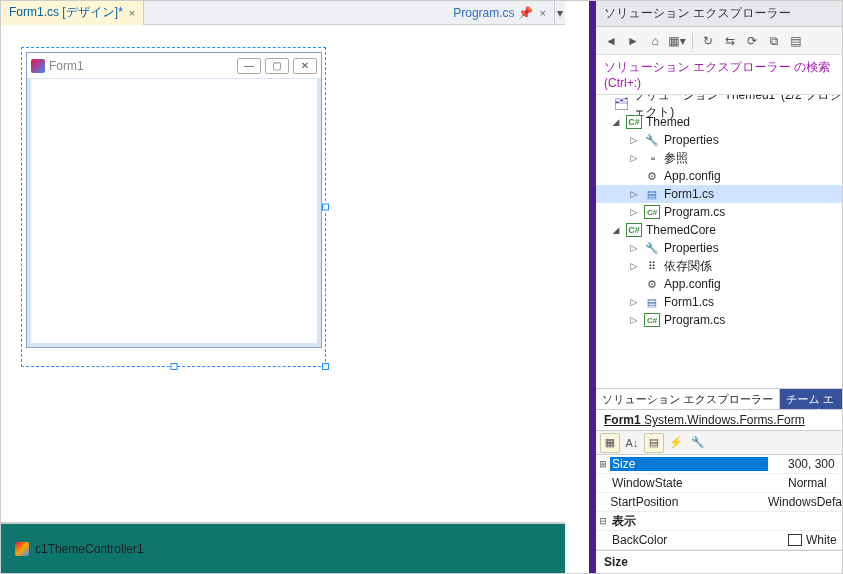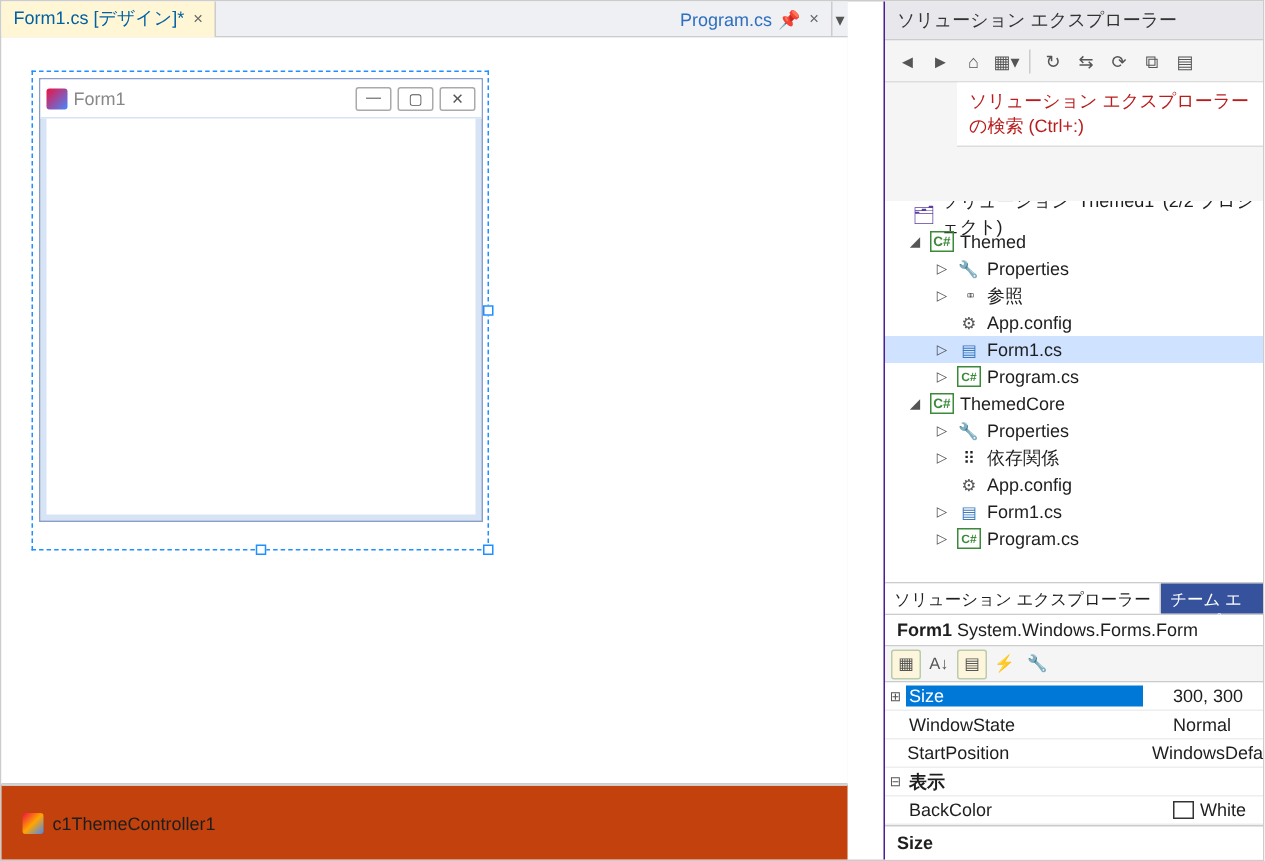--- a/index.html
+++ b/index.html
@@ -1,19 +1,19 @@
 <!DOCTYPE html>
 <html><head>
 <meta charset="utf-8">
 <style>
 * { margin: 0; padding: 0; box-sizing: border-box; font-family: "Segoe UI", "Meiryo UI", sans-serif; font-size: 12px; }
 body { background: #fff; color: #1e1e1e; overflow: hidden; }
 .app { display: flex; width: 843px; height: 574px; border: 1px solid #ccc; gap: 24px; }
 .left { flex: 1; display: flex; flex-direction: column; background: #eee; }
-.right { width: 253px; display: flex; flex-direction: column; background: #f5f5f5; border-left: 1px solid #4c1d95; }
+.right { width: 253px; display: flex; flex-direction: column; background: #f5f5f5; border-left: 7px solid #4c1d95; }
 
 
 .tabstrip { display: flex; align-items: center; background: #eef0f3; height: 24px; border-bottom: 1px solid #ccc; }
 .tab { display: inline-flex; align-items: center; padding: 0 8px; height: 24px; border-right: 1px solid #ccc; cursor: pointer; }
 .tab.active { background: #fff6d6; color: #0061a3; }
 .tab .close { margin-left: 6px; font-size: 11px; color: #666; }
 .tabstrip-spacer { flex: 1; }
 .tab.inactive { color: #2e6fbf; }
 .tab .pin { margin-left: 4px; }
 
@@ -25,30 +25,30 @@
 .form-title .ico { width: 14px; height: 14px; margin-right: 4px; background: linear-gradient(135deg,#e14,#48f); border-radius: 2px; }
 .form-title .txt { color: #888; }
 .form-title .btns { margin-left: auto; display: flex; gap: 4px; }
 .form-title .btns span { display: inline-flex; justify-content: center; align-items: center; width: 24px; height: 16px; border: 1px solid #aaa; border-radius: 2px; font-size: 10px; color: #555; }
 .handle { position: absolute; width: 7px; height: 7px; background: #fff; border: 1px solid #1e90ff; }
 .h-e  { right: -4px; top: 50%; transform: translateY(-50%); }
 .h-s  { bottom: -4px; left: 50%; transform: translateX(-50%); }
 .h-se { right: -4px; bottom: -4px; }
 
 
-.tray { height: 50px; background: #c2410c; display: flex; align-items: center; padding: 0 14px; border-top: 1px solid #ccc; }
+.tray { height: 50px; background: #0f766e; display: flex; align-items: center; padding: 0 14px; border-top: 1px solid #ccc; }
 .tray .ico { width: 14px; height: 14px; display: inline-block; background: linear-gradient(135deg,#e14,#ffa500,#48f); border-radius: 2px; margin-right: 6px; }
 
 
 .panel-title { background: #e8e8ec; color: #333; padding: 4px 8px; font-size: 12px; border-bottom: 1px solid #ccc; }
 .toolbar { display: flex; align-items: center; height: 28px; padding: 0 6px; background: #f5f5f5; border-bottom: 1px solid #ddd; gap: 4px; }
 .toolbar .btn { width: 18px; height: 18px; display: inline-flex; justify-content: center; align-items: center; color: #555; border-radius: 2px; cursor: pointer; }
 .toolbar .sep { width: 1px; height: 16px; background: #ccc; margin: 0 2px; }
-.search { padding: 4px 8px; border-bottom: 1px solid #ddd; color: #b91c1c; background: #fff; margin-left: 48px; }
-.tree { flex: 1; overflow: auto; background: #fff; margin-top: 36px; }
+.search { padding: 4px 8px; border-bottom: 1px solid #ddd; color: #a21caf; background: #fff; }
+.tree { flex: 1; overflow: auto; background: #fff; }
 .node { display: flex; align-items: center; height: 18px; padding-left: 6px; cursor: pointer; }
 .node.selected { background: #cfe2ff; }
 .arrow { width: 12px; text-align: center; color: #555; font-size: 9px; }
 .arrow.none { visibility: hidden; }
 .node .ico { width: 16px; height: 14px; margin: 0 4px; display: inline-flex; justify-content: center; align-items: center; }
 .ic-sln::before   { content: "🗂"; font-size: 12px; color: #5a3ea0; }
 .ic-proj          { border: 1px solid #3a8a3a; color: #3a8a3a; font-size: 9px; font-weight: bold; width: 18px; height: 14px; display: inline-flex; justify-content:center; align-items:center; }
 .ic-wrench::before{ content: "🔧"; font-size: 11px; }
 .ic-ref::before   { content: "▫▫"; font-size: 10px; letter-spacing: -2px; }
 .ic-cfg::before   { content: "⚙"; font-size: 11px; color: #555; }
@@ -58,21 +58,21 @@
 
 
 .explorer-tabs { display: flex; height: 22px; background: #f0f0f0; border-top: 1px solid #ccc; border-bottom: 1px solid #ccc; }
 .explorer-tabs .t { flex: 0 0 auto; padding: 3px 6px; font-size: 11px; cursor: pointer; }
 .explorer-tabs .t.active { background: #fff; border-right: 1px solid #ccc; }
 .explorer-tabs .t.inactive { background: #36529c; color: #fff; flex: 1; }
 
 
 .props { display: flex; flex-direction: column; flex: 0 0 auto; }
 .props-title { background: #eee8aa; color: #333; padding: 3px 8px; }
-.props-obj { background: #fff; padding: 3px 8px; border-bottom: 1px solid #ccc; }
+.props-obj { background: #fff; padding: 3px 8px; border-bottom: 1px solid #ccc; text-decoration: underline; }
 .props-obj b { font-weight: bold; }
 .props-toolbar { display: flex; height: 24px; align-items: center; padding: 0 4px; background: #f5f5f5; border-bottom: 1px solid #ccc; gap: 2px; }
 .props-toolbar .pb { width: 20px; height: 20px; display: inline-flex; justify-content: center; align-items: center; border: 1px solid transparent; border-radius: 2px; cursor: pointer; font-size: 11px; color: #555; }
 .props-toolbar .pb.active { border-color: #bca; background: #fdf6dc; }
 .grid { background: #fff; }
 .grid-row { display: flex; height: 19px; align-items: center; border-bottom: 1px solid #eee; }
 .grid-row .exp { width: 14px; text-align: center; font-size: 9px; color: #555; }
 .grid-row .name { width: 158px; padding-left: 2px; }
 .grid-row .val  { flex: 1; padding-left: 20px; display: flex; align-items: center; }
 .grid-row.sel .name { background: #0078d7; color: #fff; }

